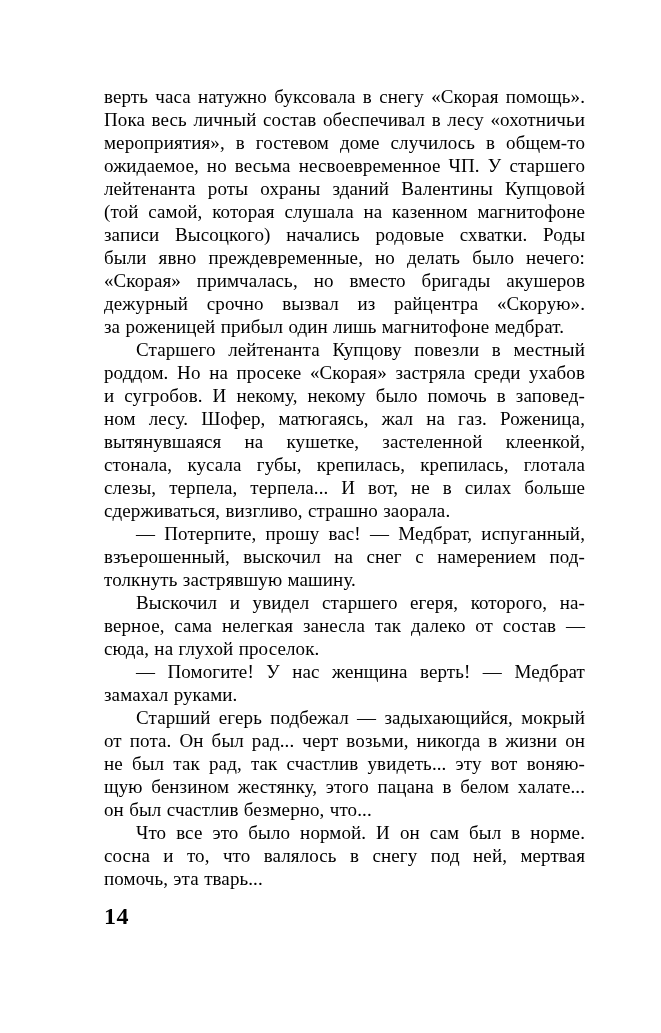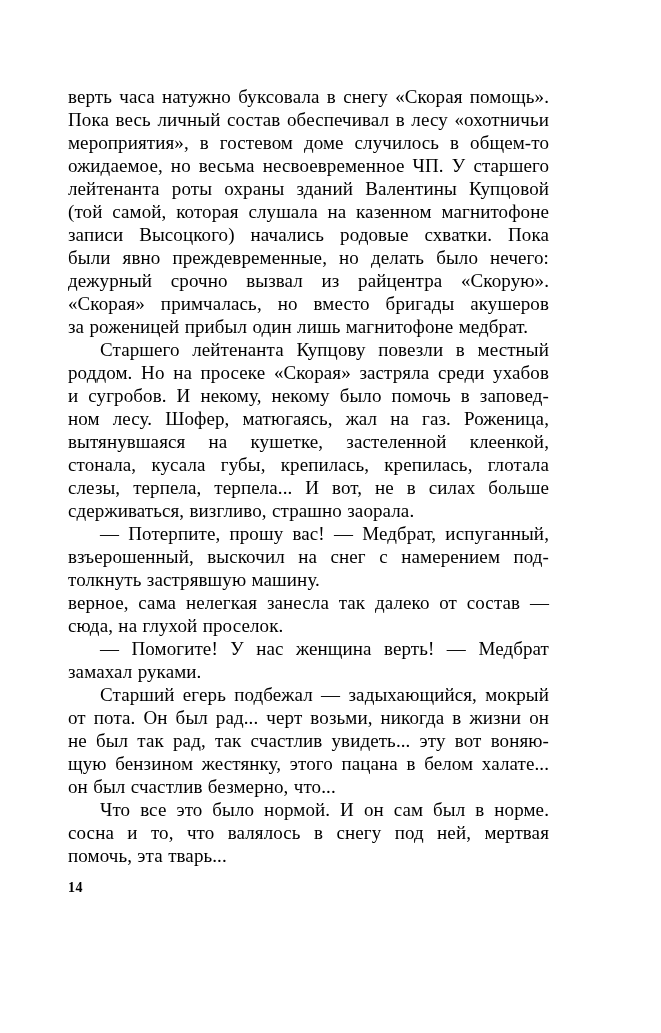--- a/index.html
+++ b/index.html
@@ -11,21 +11,21 @@
     width: 661px;
     height: 1033px;
     font-family: "Liberation Serif", serif;
     color: #000000;
     overflow: hidden;
   }
   .page {
     box-sizing: border-box;
     width: 661px;
     height: 1033px;
-    padding: 85px 80px 0 68px;
+    padding: 85px 80px 0 104px;
     background: #ffffff;
   }
   .text-block {
     width: 481px;
   }
   .paragraph {
     margin: 0;
     padding: 0;
   }
   .line {
@@ -37,59 +37,60 @@
     word-spacing: 0.5px;
   }
   .line.last {
     text-align-last: left;
   }
   .line.first {
     text-indent: 32px;
   }
   .page-number {
     margin-top: 13px;
-    font-size: 14px;
+    font-size: 24px;
     font-weight: bold;
     letter-spacing: 0.5px;
   }
 </style>
 </head>
 <body>
 
 <div class="page">
   <div class="text-block">
       <div class="paragraph">
         <div class="line">верть часа натужно буксовала в снегу «Скорая помощь».</div>
         <div class="line">Пока весь личный состав обеспечивал в лесу «охотничьи</div>
         <div class="line">мероприятия», в гостевом доме случилось в общем-то</div>
         <div class="line">ожидаемое, но весьма несвоевременное ЧП. У старшего</div>
         <div class="line">лейтенанта роты охраны зданий Валентины Купцовой</div>
         <div class="line">(той самой, которая слушала на казенном магнитофоне</div>
-        <div class="line">записи Высоцкого) начались родовые схватки. Пока</div>
+        <div class="line">записи Высоцкого) начались родовые схватки. Роды</div>
         <div class="line">были явно преждевременные, но делать было нечего:</div>
+        <div class="line">«Скорая» примчалась, но вместо бригады акушеров</div>
         <div class="line">дежурный срочно вызвал из райцентра «Скорую».</div>
-        <div class="line">«Скорая» примчалась, но вместо бригады акушеров</div>
         <div class="line last">за роженицей прибыл один лишь магнитофоне медбрат.</div>
       </div>
       <div class="paragraph">
         <div class="line first">Старшего лейтенанта Купцову повезли в местный</div>
         <div class="line">роддом. Но на просеке «Скорая» застряла среди ухабов</div>
         <div class="line">и сугробов. И некому, некому было помочь в заповед-</div>
         <div class="line">ном лесу. Шофер, матюгаясь, жал на газ. Роженица,</div>
         <div class="line">вытянувшаяся на кушетке, застеленной клеенкой,</div>
         <div class="line">стонала, кусала губы, крепилась, крепилась, глотала</div>
         <div class="line">слезы, терпела, терпела... И вот, не в силах больше</div>
         <div class="line last">сдерживаться, визгливо, страшно заорала.</div>
       </div>
       <div class="paragraph">
         <div class="line first">— Потерпите, прошу вас! — Медбрат, испуганный,</div>
         <div class="line">взъерошенный, выскочил на снег с намерением под-</div>
         <div class="line last">толкнуть застрявшую машину.</div>
       </div>
       <div class="paragraph">
+        <div class="line first">Выскочил и увидел старшего егеря, которого, на-</div>
         <div class="line">верное, сама нелегкая занесла так далеко от состав —</div>
         <div class="line last">сюда, на глухой проселок.</div>
       </div>
       <div class="paragraph">
         <div class="line first">— Помогите! У нас женщина верть! — Медбрат</div>
         <div class="line last">замахал руками.</div>
       </div>
       <div class="paragraph">
         <div class="line first">Старший егерь подбежал — задыхающийся, мокрый</div>
         <div class="line">от пота. Он был рад... черт возьми, никогда в жизни он</div>

